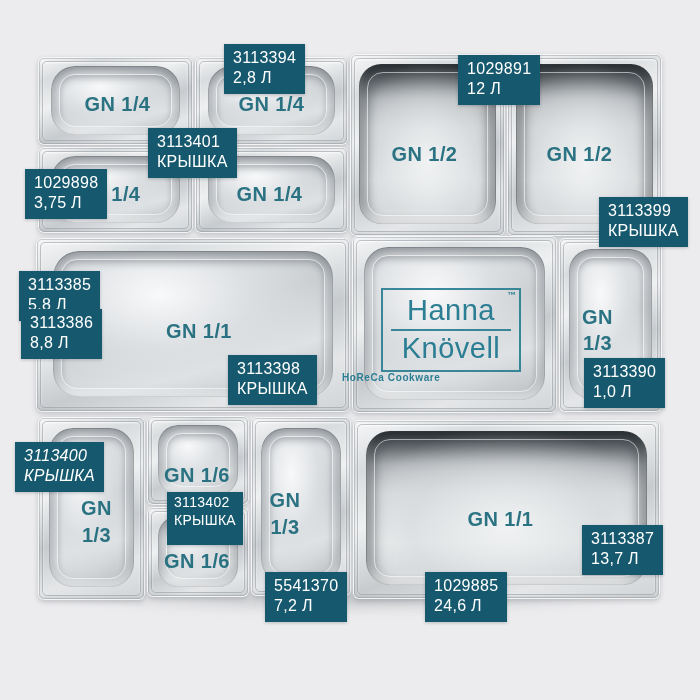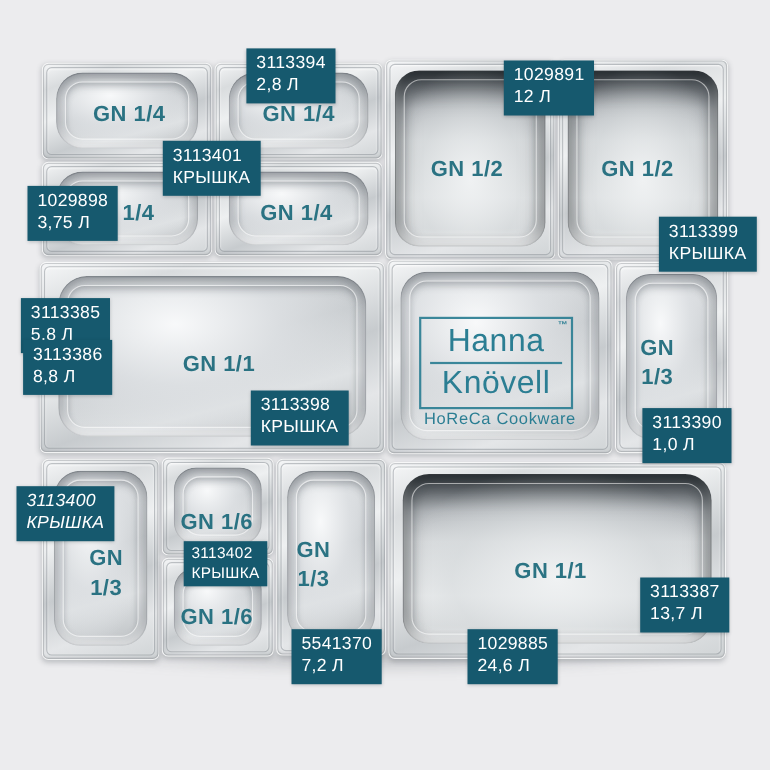--- a/index.html
+++ b/index.html
@@ -39,31 +39,31 @@
                inset 0 0 0 1px rgba(80,86,90,.55);}
   .size{position:absolute;inset:0;display:flex;align-items:center;justify-content:center;
     z-index:3;color:rgba(26,104,122,.92);font-weight:700;font-size:20px;
     letter-spacing:.4px;white-space:pre-line;text-align:center;line-height:1.32;}
 
   
   .tag{position:absolute;z-index:6;background:#16596e;color:#fff;
     padding:4px 9px 6px;font-size:16px;line-height:1.26;letter-spacing:.3px;
     box-shadow:0 1px 3px rgba(40,46,52,.25);}
   .tag .code,.tag .val{white-space:nowrap;}
-  .tag.sm{font-size:14px;padding:2px 7px 4px;}
+  .tag.sm{font-size:14px;padding:2px 7px 16px;}
 
   
   .logo-box{position:absolute;left:29px;top:52px;width:136px;height:80px;z-index:3;
     border:2px solid rgba(43,126,147,.92);display:flex;flex-direction:column;
     align-items:center;justify-content:center;}
   .logo-name{color:#2b7e93;font-weight:400;font-size:29px;line-height:1.02;letter-spacing:.5px;}
   .logo-divider{width:88%;height:2px;background:rgba(43,126,147,.92);margin:3px 0;}
   .logo-tm{position:absolute;top:0;right:3px;font-size:9px;color:#2b7e93;font-weight:700;}
-  .logo-tagline{position:absolute;left:-10px;right:-10px;top:136px;text-align:center;z-index:3;
-    color:#2b7e93;font-weight:400;font-size:15px;letter-spacing:.6px;}
+  .logo-tagline{position:absolute;left:-10px;right:-10px;top:136px;z-index:3;
+    color:#2b7e93;font-weight:700;font-size:10px;letter-spacing:.6px;}
 
   .floor-shadow{position:absolute;left:40px;right:45px;top:594px;height:20px;z-index:0;
     background:radial-gradient(ellipse at 50% 0%, rgba(90,96,102,.35), rgba(90,96,102,0) 70%);
     filter:blur(4px);}
 </style>
 </head>
 <body>
 
 <div class="stage">
 
@@ -168,21 +168,21 @@
     <div class="val">5.8 Л</div>
   </div>
   <div class="tag" style="left:21px;top:309px;">
     <div class="code">3113386</div>
     <div class="val">8,8 Л</div>
   </div>
   <div class="tag" style="left:228px;top:355px;">
     <div class="code">3113398</div>
     <div class="val">КРЫШКА</div>
   </div>
-  <div class="tag" style="left:584px;top:358px;margin-top:13px;">
+  <div class="tag" style="left:584px;top:358px;">
     <div class="code">3113390</div>
     <div class="val">1,0 Л</div>
   </div>
   <div class="tag" style="left:15px;top:442px;font-style:italic;">
     <div class="code">3113400</div>
     <div class="val">КРЫШКА</div>
   </div>
   <div class="tag sm" style="left:167px;top:492px;">
     <div class="code">3113402</div>
     <div class="val">КРЫШКА</div>

